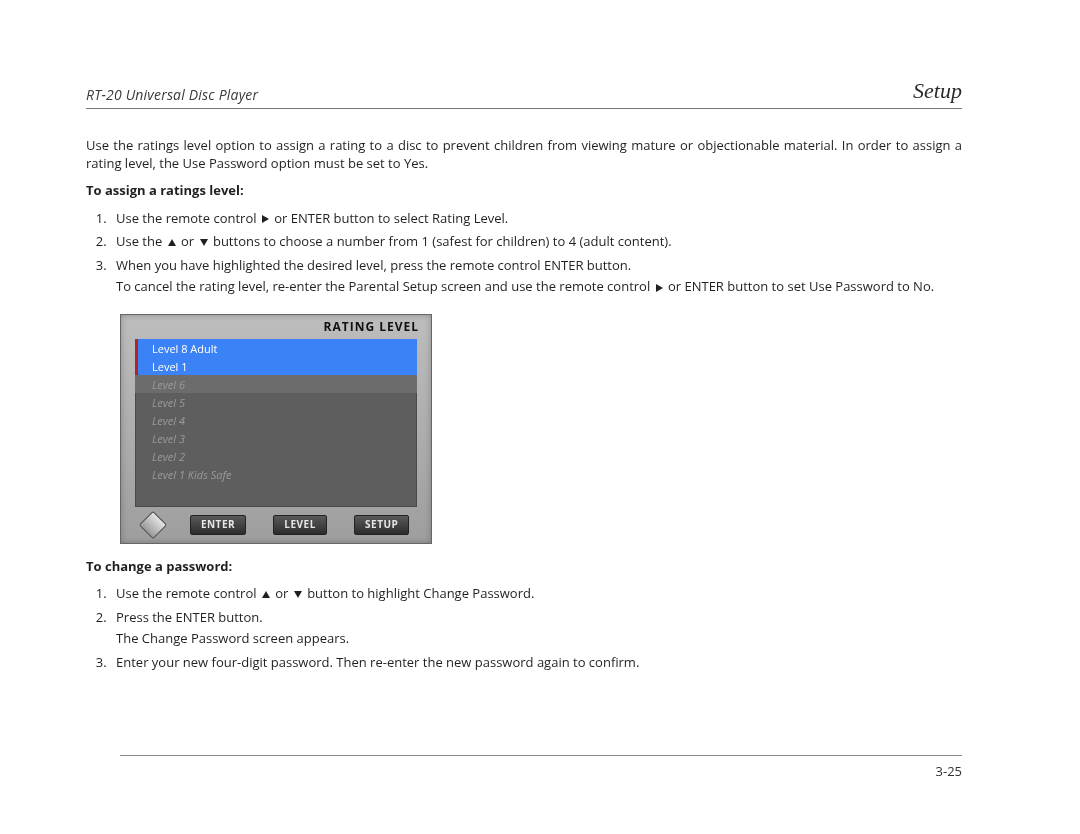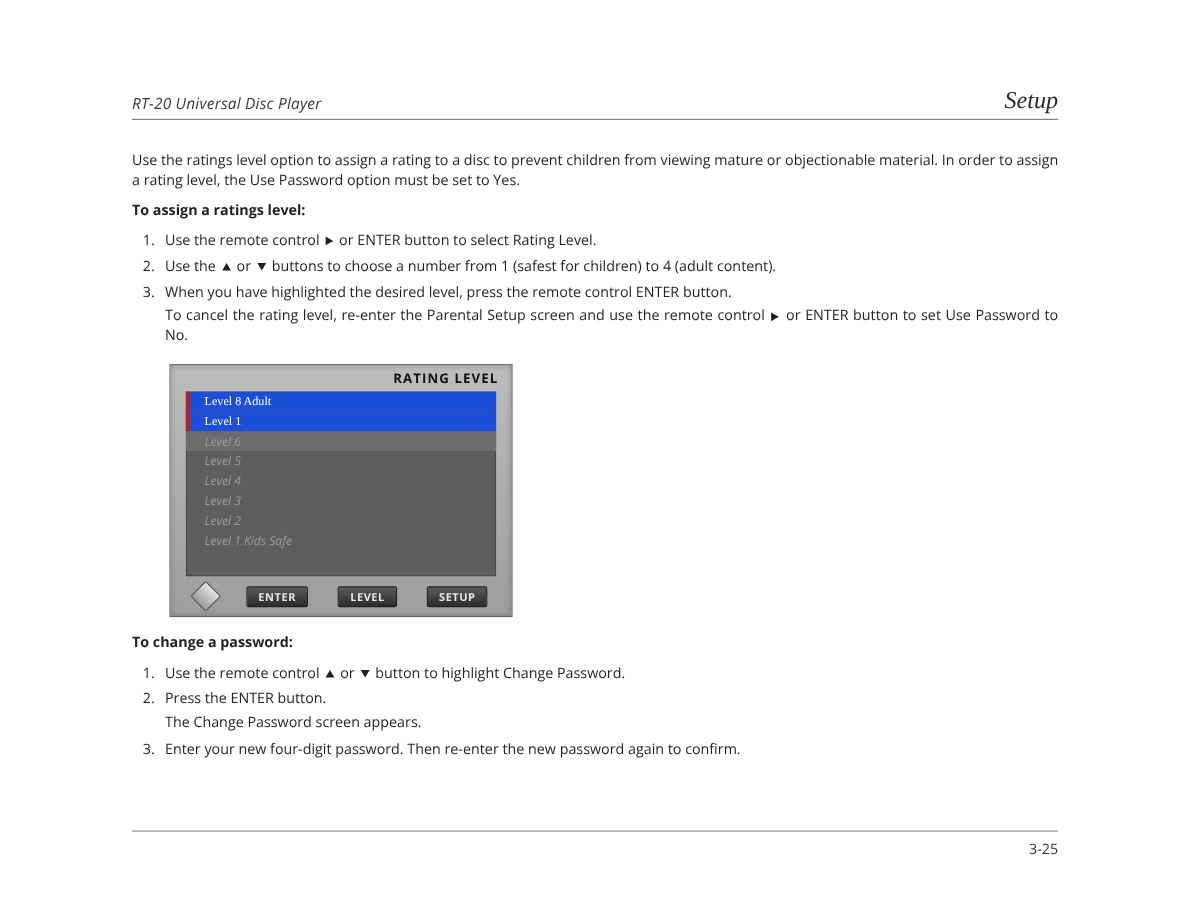--- a/index.html
+++ b/index.html
@@ -6,21 +6,21 @@
     margin: 0; padding: 0;
     width: 1080px; height: 834px;
     background: #fff;
     font-family: "Myriad Pro", "Open Sans", "Segoe UI", Arial, sans-serif;
     color: #231f20;
   }
   .page {
     position: relative;
     width: 1080px; height: 834px;
     box-sizing: border-box;
-    padding: 78px 118px 30px 120px;
+    padding: 78px 118px 30px 86px;
   }
   .header {
     display: flex;
     justify-content: space-between;
     align-items: flex-end;
     border-bottom: 1px solid #777;
     padding-bottom: 4px;
   }
   .header .left {
     font-style: italic;
@@ -86,21 +86,21 @@
   .osd-panel {
     position:absolute; left:14px; top:24px; right:14px; bottom:36px;
     background:#5e5e5e;
     box-shadow: inset 0 0 0 1px #4a4a4a;
   }
   .osd-row {
     height:18px; line-height:19px; font-size:11px;
     color:#d9d9d9; padding-left:14px;
     border-left:3px solid transparent;
   }
-  .osd-row.hl { background:#1d4ed8; color:#fff; border-left:3px solid #b02424;font-family:Liberation Serif, serif; }
+  .osd-row.hl { background:#3b82f6; color:#fff; border-left:3px solid #b02424; }
   .osd-row.dim { color:#9a9a9a;font-style:italic; }
   .osd-row.dim.wide { background:#6c6c6c; }
   .osd-btns {
     position:absolute; left:0; right:0; bottom:6px; height:24px;
     display:flex; align-items:center; justify-content:space-around;
     padding:0 8px;
   }
   .osd-diamond {
     width:18px; height:18px; transform:rotate(45deg);
     background:linear-gradient(#e4e4e4,#9a9a9a);

